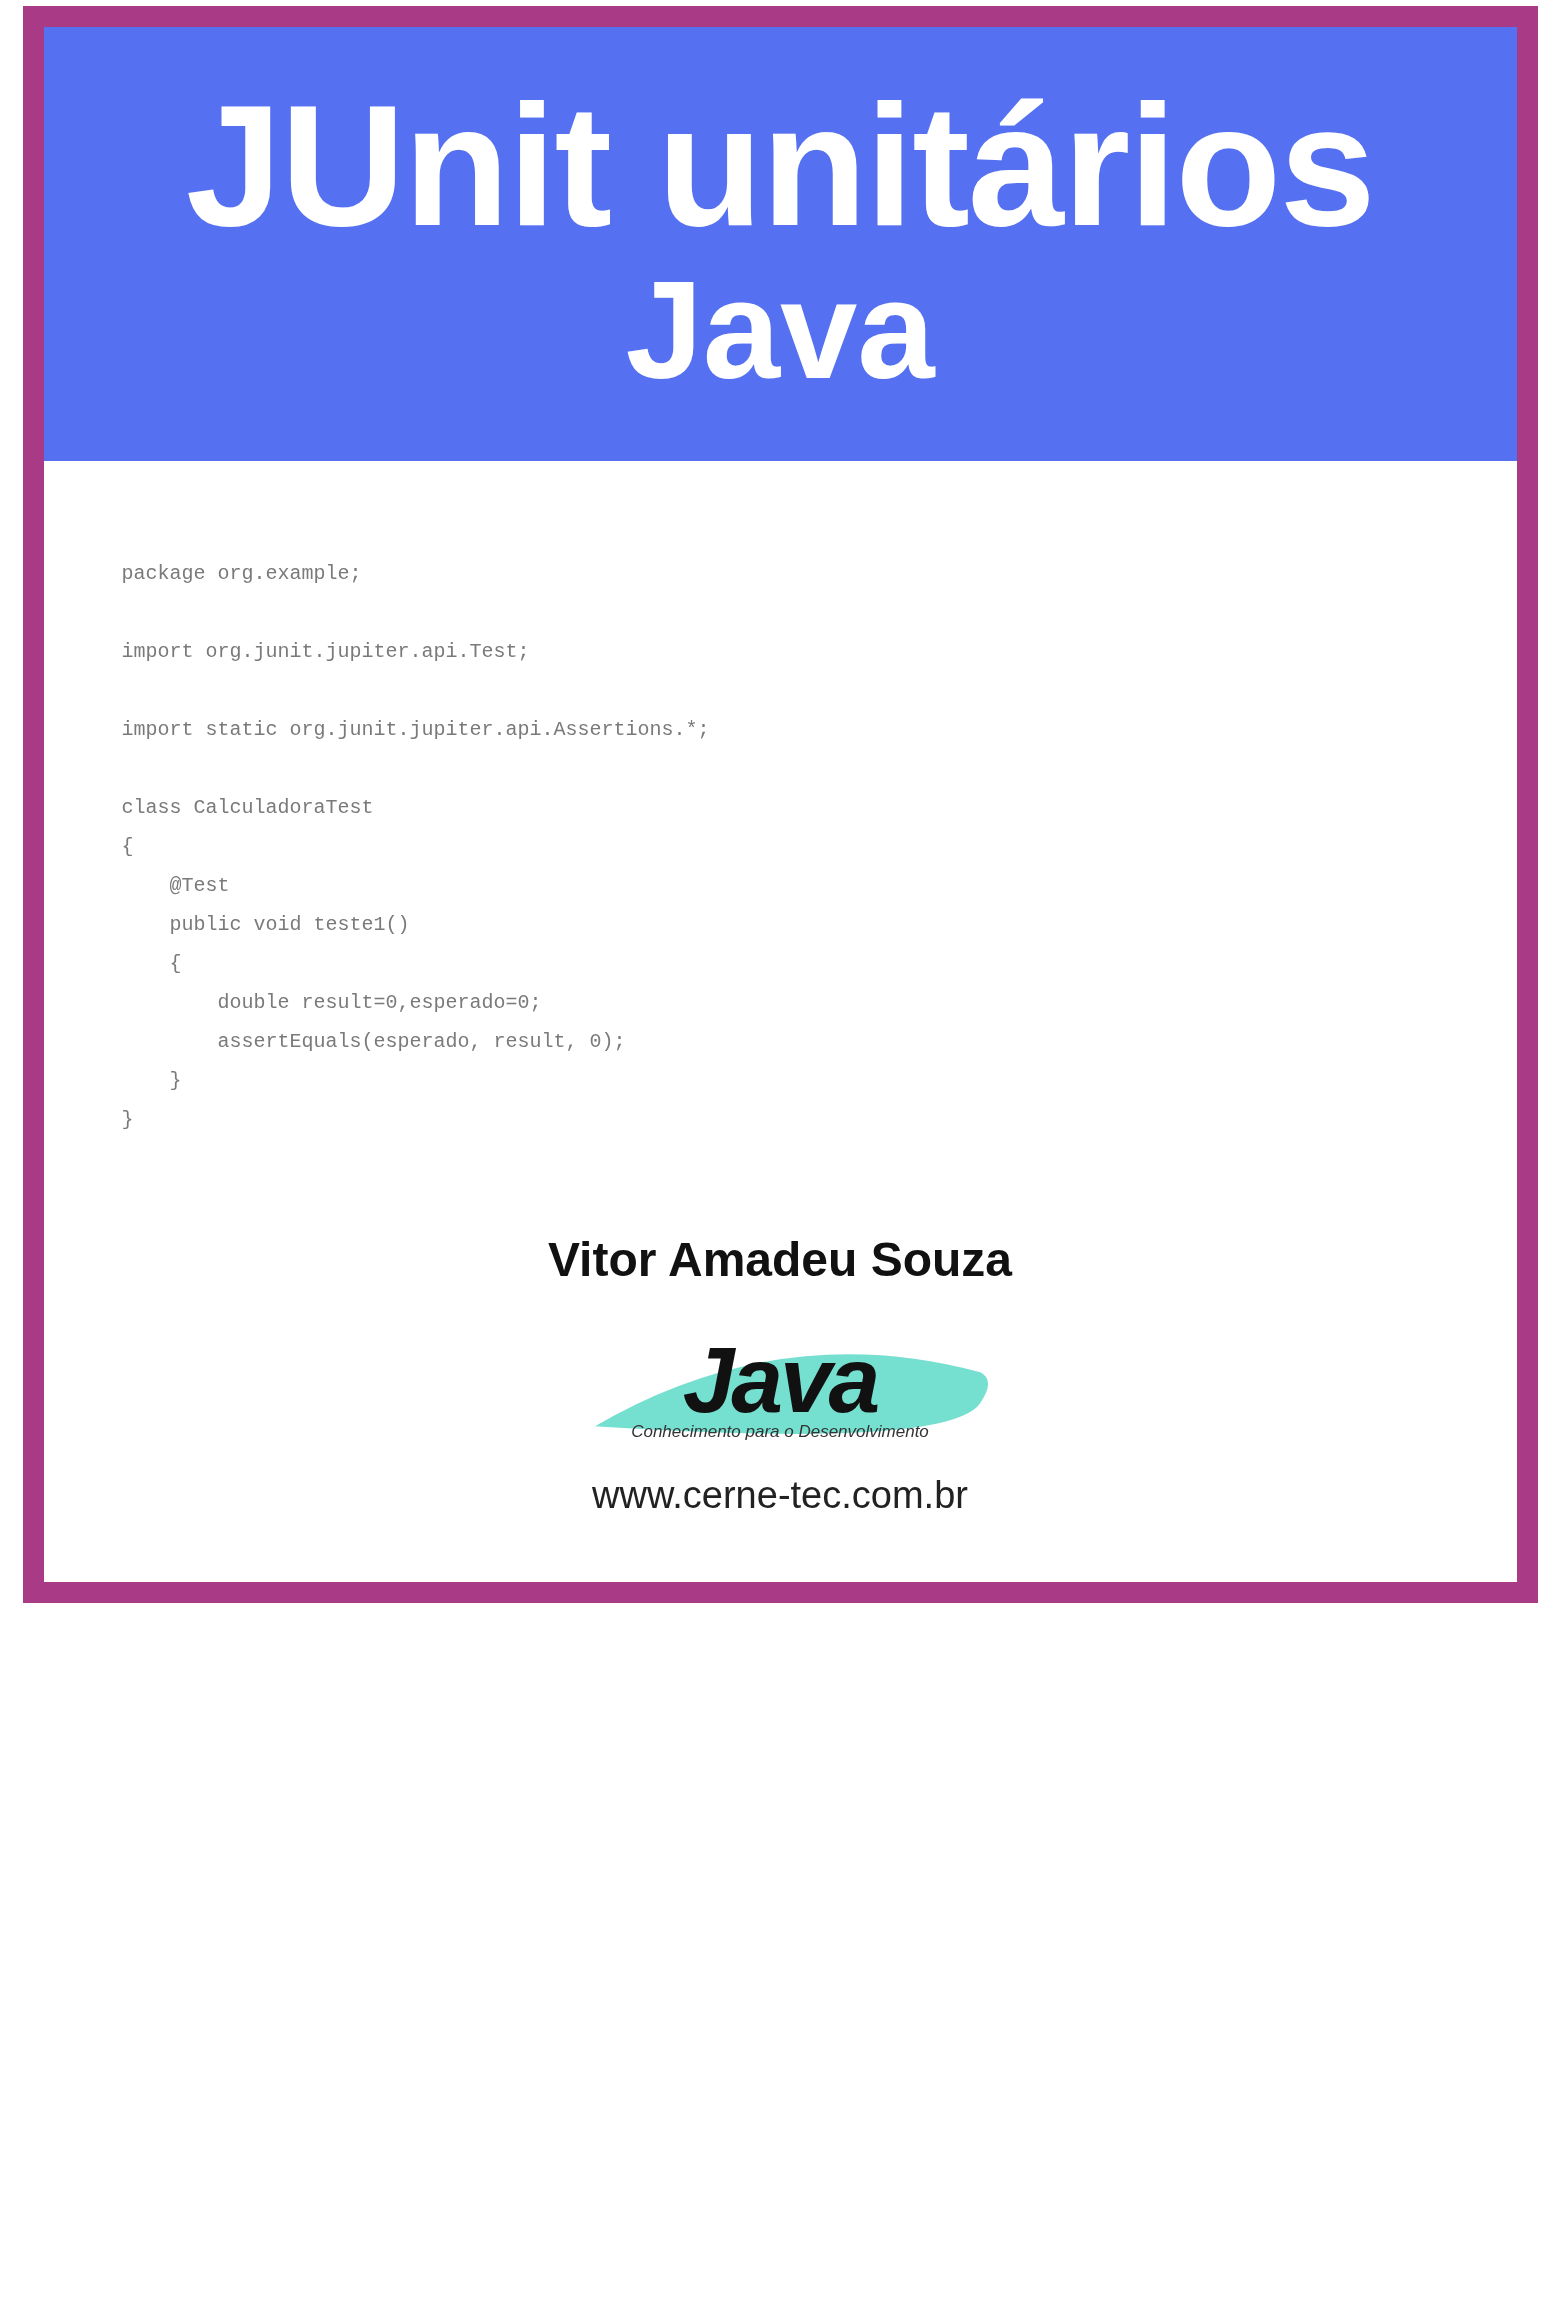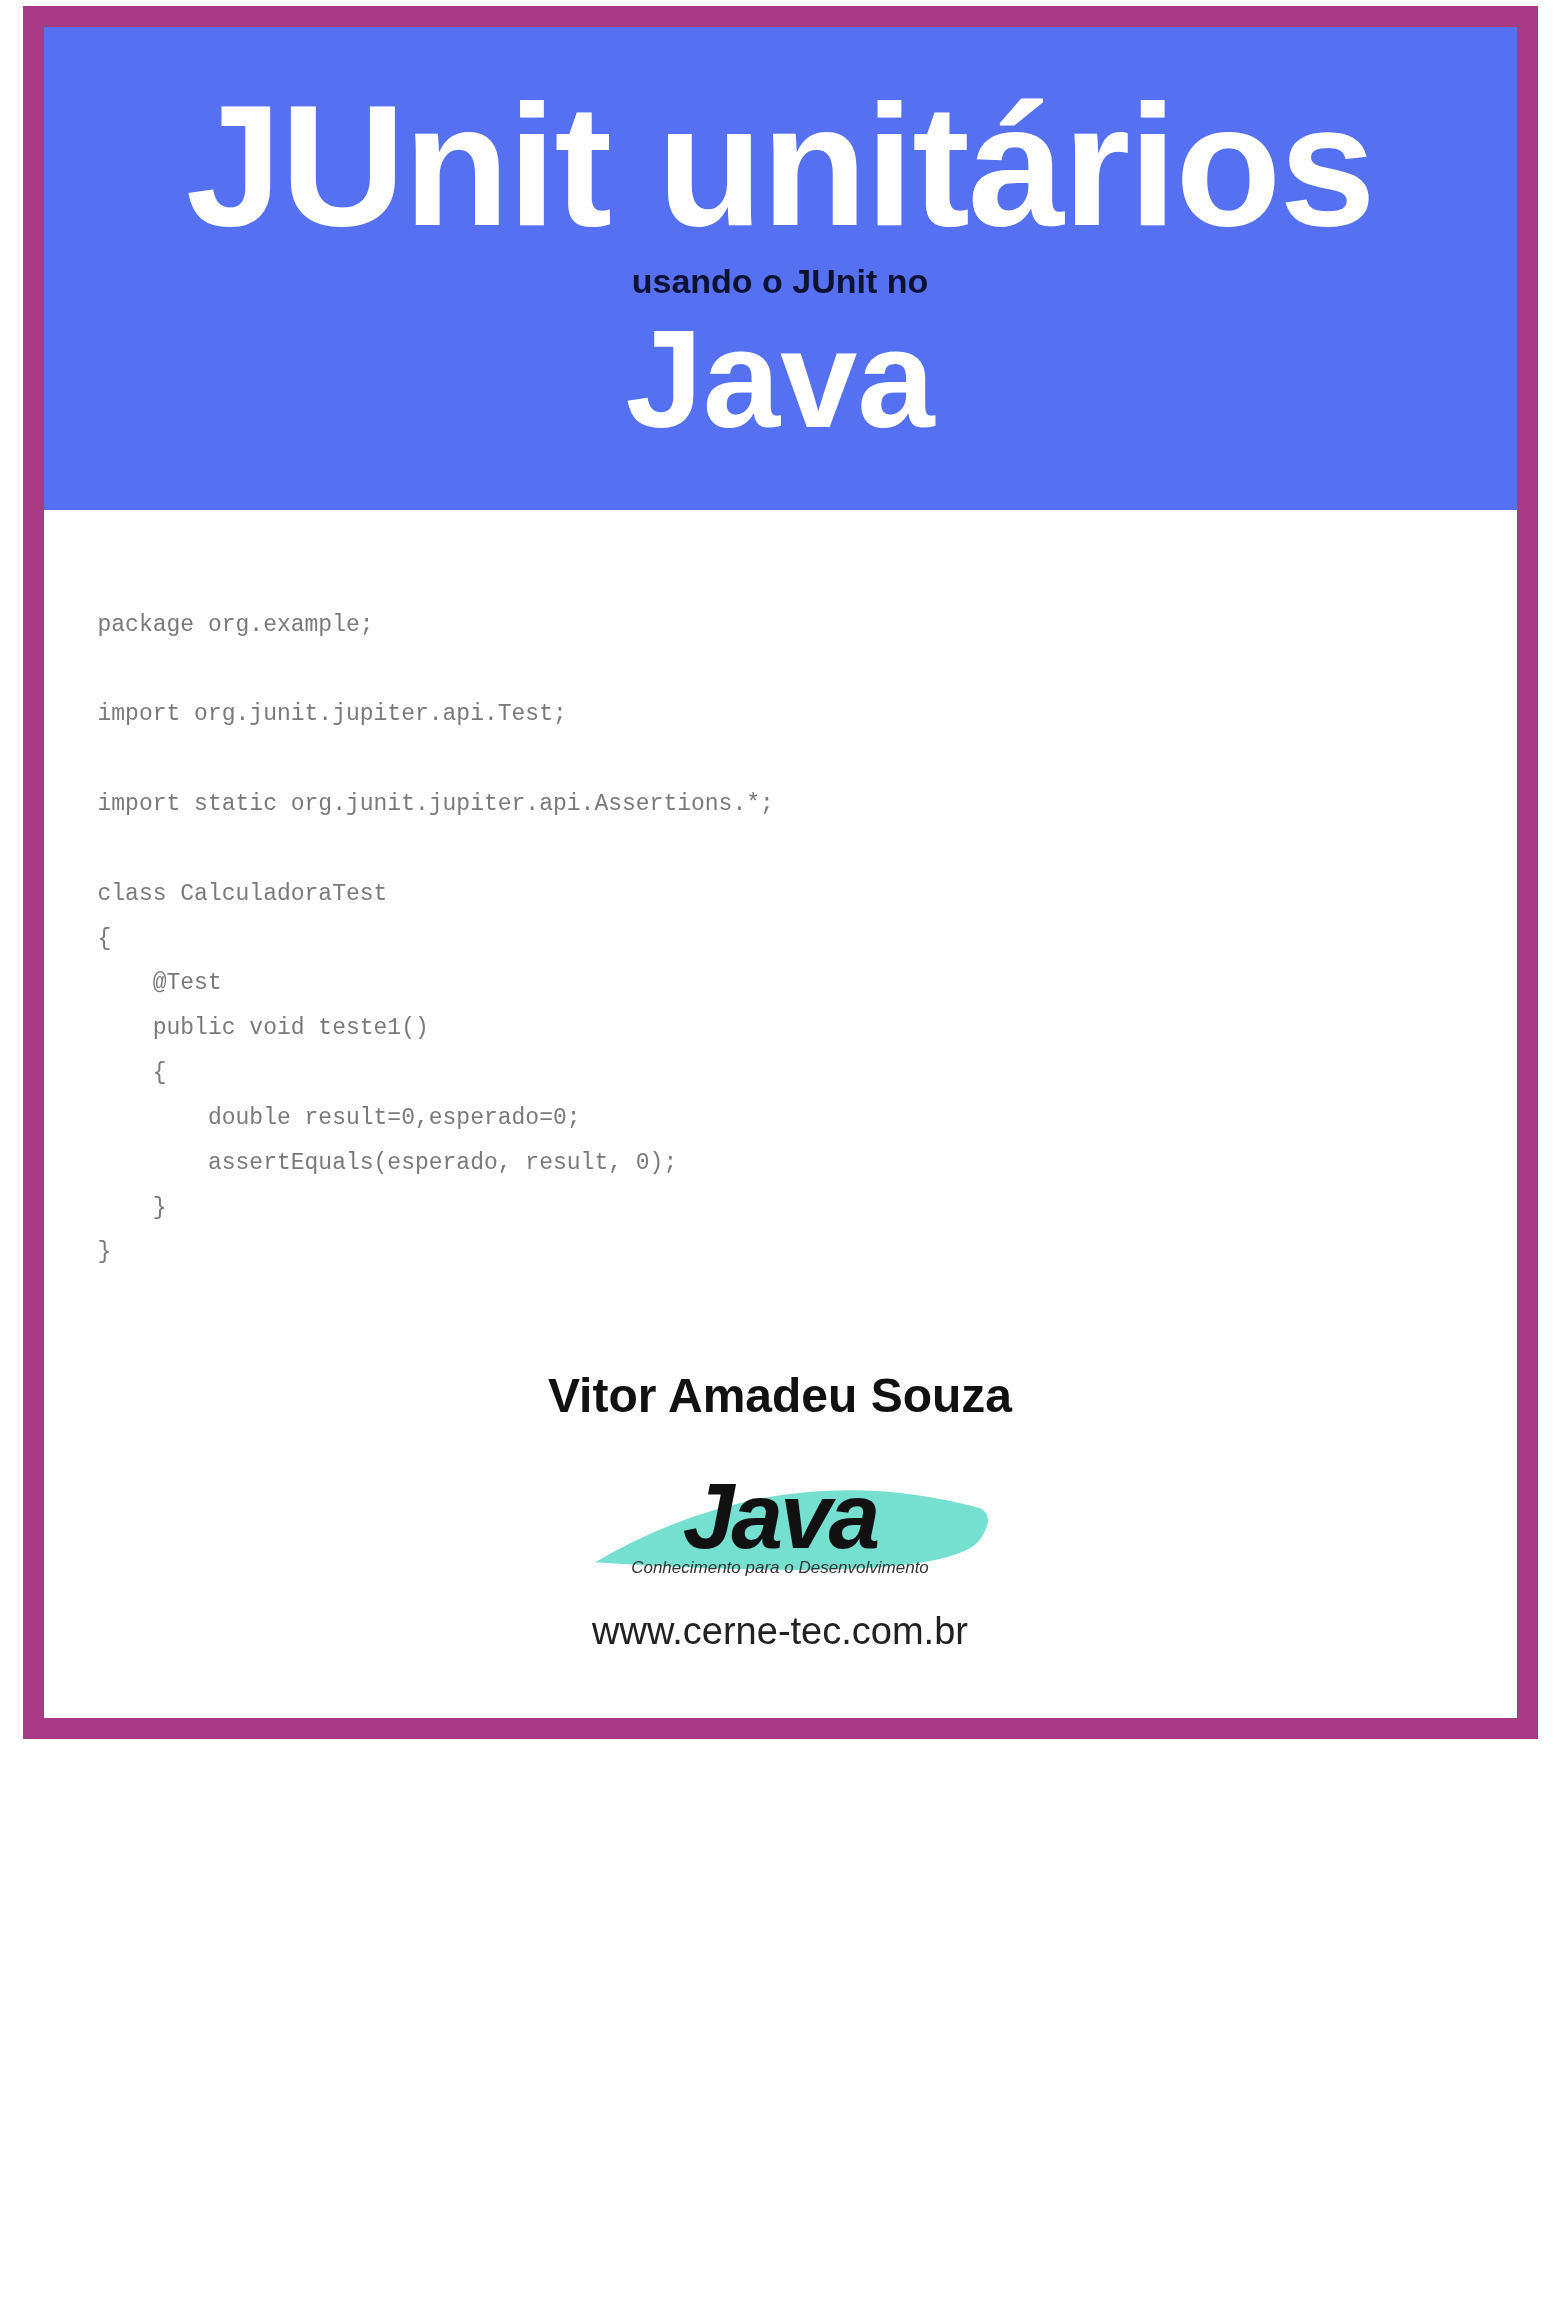--- a/index.html
+++ b/index.html
@@ -53,24 +53,25 @@
   .header .sup3 {
     color: #0d1233;
     font-weight: 700;
     font-size: 36px;
     margin-top: 18.5px;
   }
   .code {
     background: #ffffff;
     padding: 93px 46px 31px 54px;
     font-family: "Courier New", Courier, monospace;
-    font-size: 23px;
+    font-size: 20px;
     color: #7a7a7a;
     line-height: 1.95;
     white-space: pre;
+    margin-left: 24px;
   }
   .footer {
     text-align: center;
     padding: 62px 0 65px 0;
   }
   .author {
     color: #111;
     font-weight: 800;
     font-size: 48px;
     margin-bottom: 39px;
@@ -104,21 +105,20 @@
     color: #222;
     margin-top: 17px;
   }
 </style>
 </head>
 <body>
 
 <div class="cover">
   <div class="header">
     <div class="title1">JUnit unitários</div>
-    <div class="sup2">usando o JUnit no</div>
     <div class="title2">Java</div>
   </div>
 
   <pre class="code">package org.example;
 
 import org.junit.jupiter.api.Test;
 
 import static org.junit.jupiter.api.Assertions.*;
 
 class CalculadoraTest

